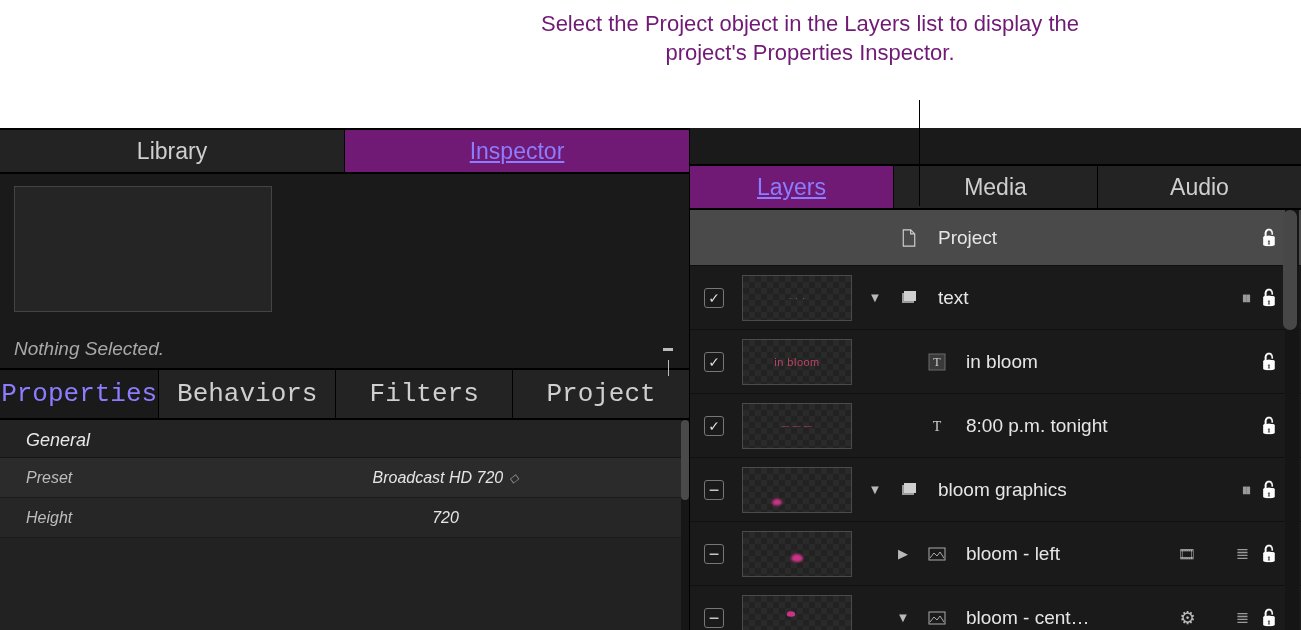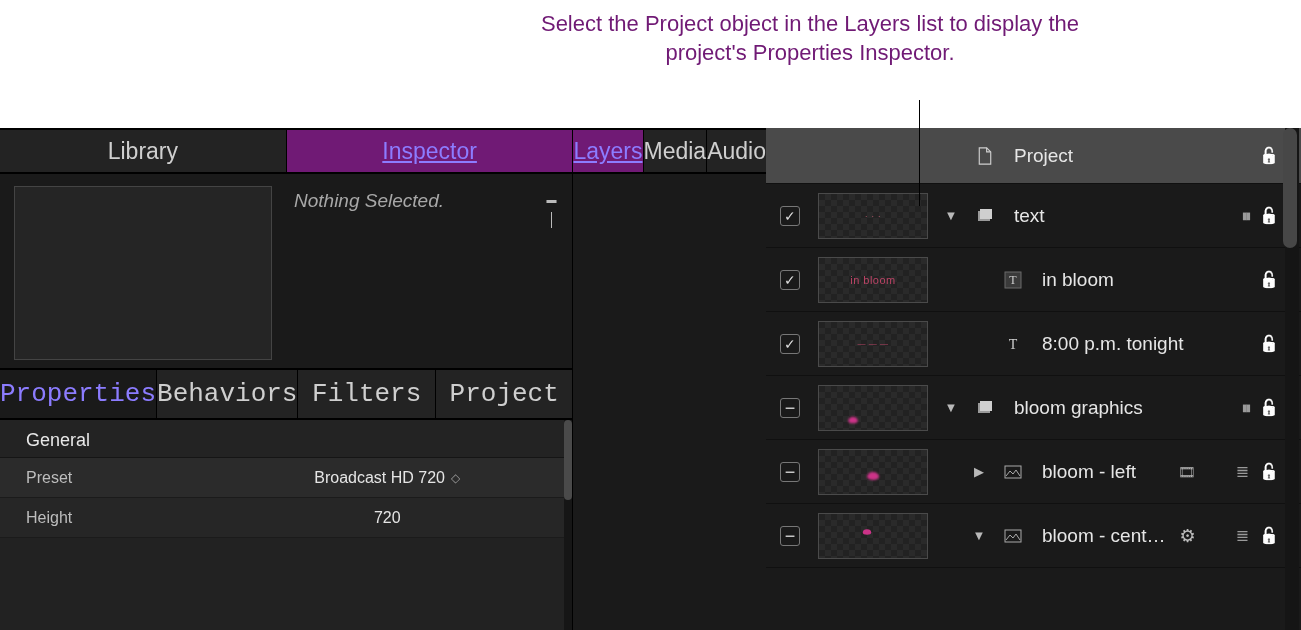--- a/index.html
+++ b/index.html
@@ -38,51 +38,51 @@
     z-index: 50;
   }
   .app {
     width: 1301px;
     height: 502px;
     background: #1a1a1a;
     display: flex;
     position: relative;
   }
   .left-pane { width: 690px; display: flex; flex-direction: column; border-right: 1px solid #000; }
-  .right-pane { flex: 1; display: flex; flex-direction: row; }
+  .right-pane { flex: 1; display: flex; flex-direction: column; margin-top: 36px; }
 
   
   .tab-row { display: flex; height: 46px; border-top: 2px solid #000; border-bottom: 2px solid #000; background: #232323; }
   .tab-row .tab {
     flex: 1; display: flex; align-items: center; justify-content: center;
     font-size: 23px; color: #cfcfcf; border-right: 1px solid #000;
     cursor: pointer;
   }
   .tab-row .tab:last-child { border-right: none; }
   .tab-row .tab.active { color: #8c7cff; background: #701a75; text-decoration: underline; }
 
   
-  .preview-area { display: flex; padding: 12px 14px 8px 14px; gap: 22px; height: 196px; background:#1a1a1a; border-bottom: 2px solid #000;}
+  .preview-area { display: flex; padding: 12px 14px 8px 14px; gap: 22px; height: 196px; background:#1a1a1a; border-bottom: 2px solid #000; flex-direction: column;}
   .preview-thumb {
     width: 258px; height: 174px; border: 1px solid #444; background: #252525;
   }
   .preview-info { flex: 1; position: relative; color: #a8a8a8; font-style: italic; font-size: 19px; padding-top: 4px;}
   .pin-area { position:absolute; right:2px; top:0; display:flex; flex-direction:column; align-items:center; gap:4px;}
   .pin-icon::before { content:"▬"; font-size:10px; color:#bbb;}
   .pin-line { width:1px; height:16px; background:#bbb;}
   
   
   .subtab-row { display:flex; height:50px; background:#232323; border-bottom:2px solid #000;}
   .subtab-row .tab { flex:1; display:flex;align-items:center;justify-content:center; font-size:26px; color:#cfcfcf; border-right:1px solid #000; cursor:pointer;font-family:Liberation Mono, monospace;}
   .subtab-row .tab:first-child { flex:0.9; }
   .subtab-row .tab:last-child{ border-right:none;}
   .subtab-row .tab.active { color:#8c7cff; background:#1a1a1a;}
 
   
-  .props-body { flex:1; background:#222; overflow:hidden; padding-right:8px; position:relative;}
+  .props-body { flex:1; background:#222; overflow:hidden; padding-right:8px; position:relative;font-style:italic;}
   .props-body .scroll-gutter { position:absolute; right:0; top:0; bottom:0; width:8px; background:#161616;}
   .props-body .scroll-thumb { position:absolute; right:0; top:0; width:8px; height:80px; background:#4a4a4a; border-radius:4px;}
   .section-head { padding:10px 26px 6px; font-size:18px; color:#e8e8e8; background:#232323; border-bottom:1px solid #151515;}
   .prop-row { display:flex; align-items:center; height:40px; padding:0 26px; border-bottom:1px solid #1b1b1b; font-size:16px; background:#2b2b2b;}
   .prop-row:nth-child(odd){ background:#262626;}
   .prop-label { flex: 0 0 210px; color:#bdbdbd;}
   .prop-value { flex:1; text-align:center; color:#e5e5e5; position:relative;}
   .stepper::after { content:"◇"; font-size:12px; color:#999; margin-left:6px; position:relative; top:-1px;}
 
   

